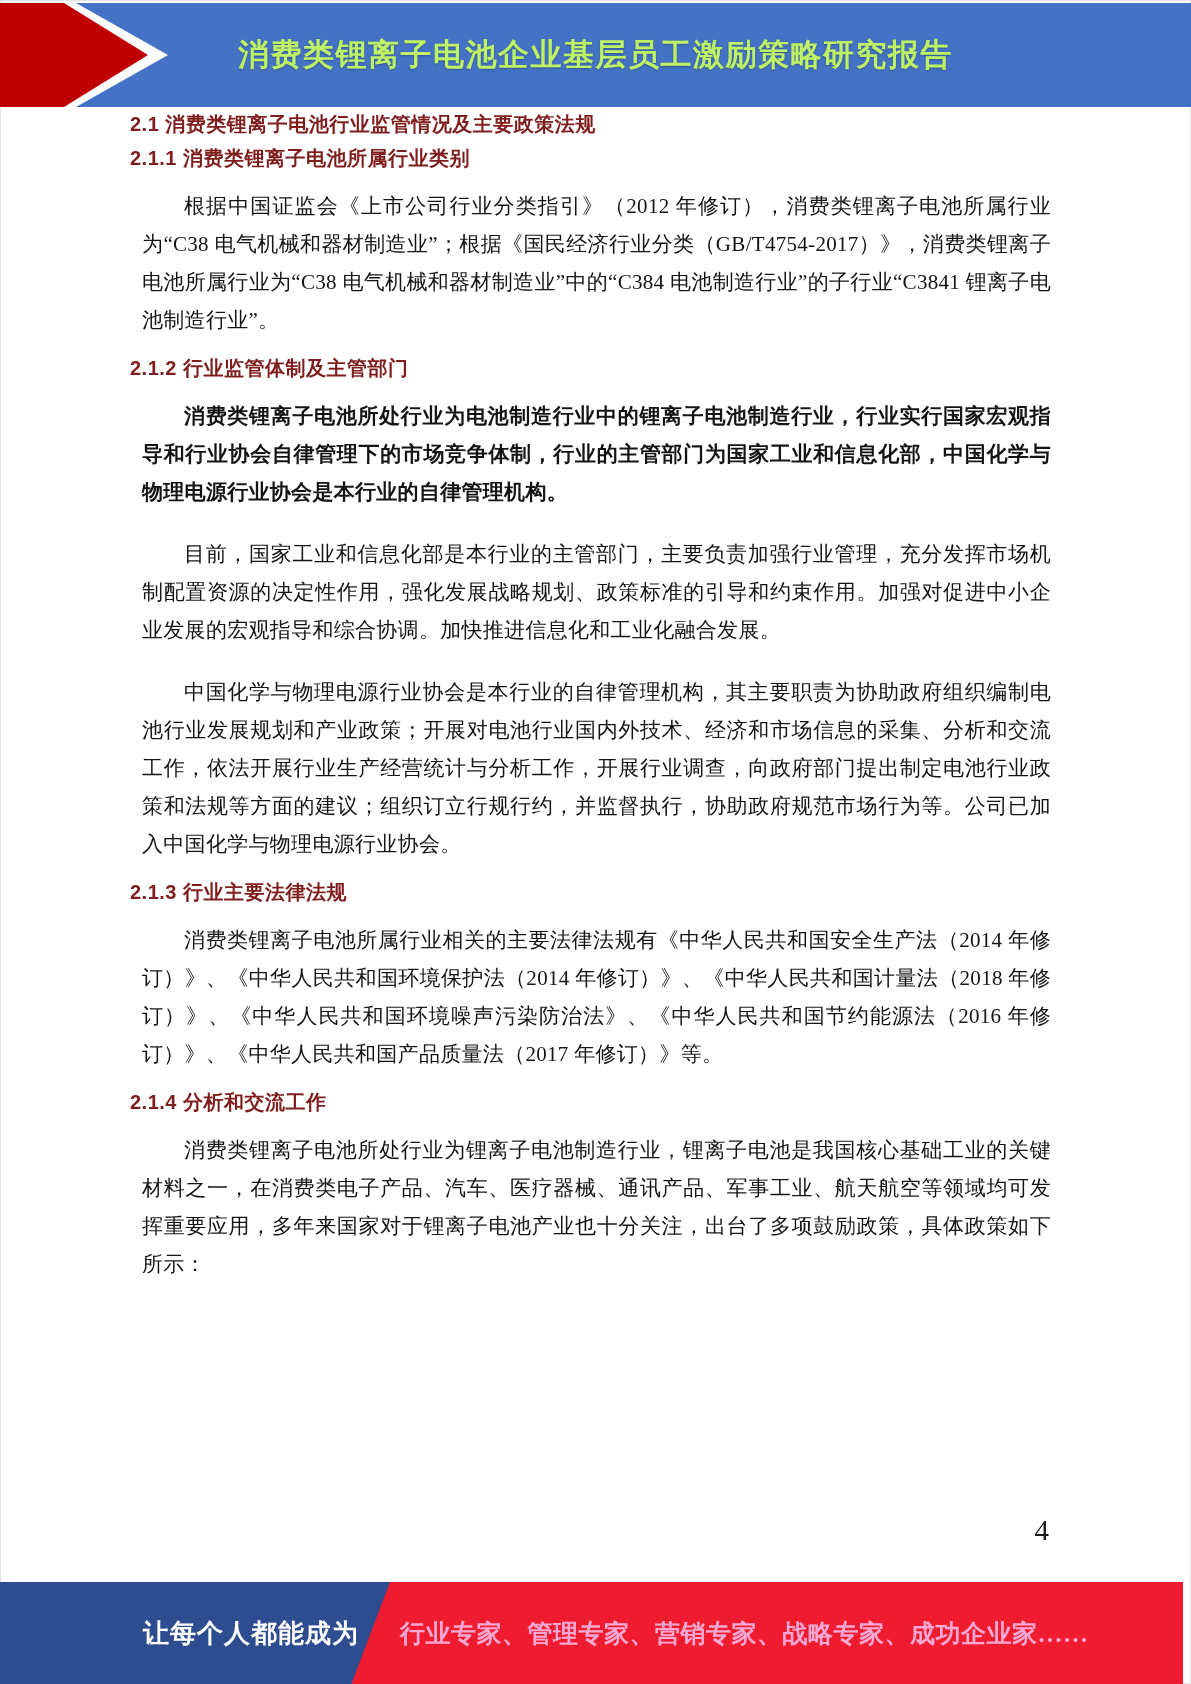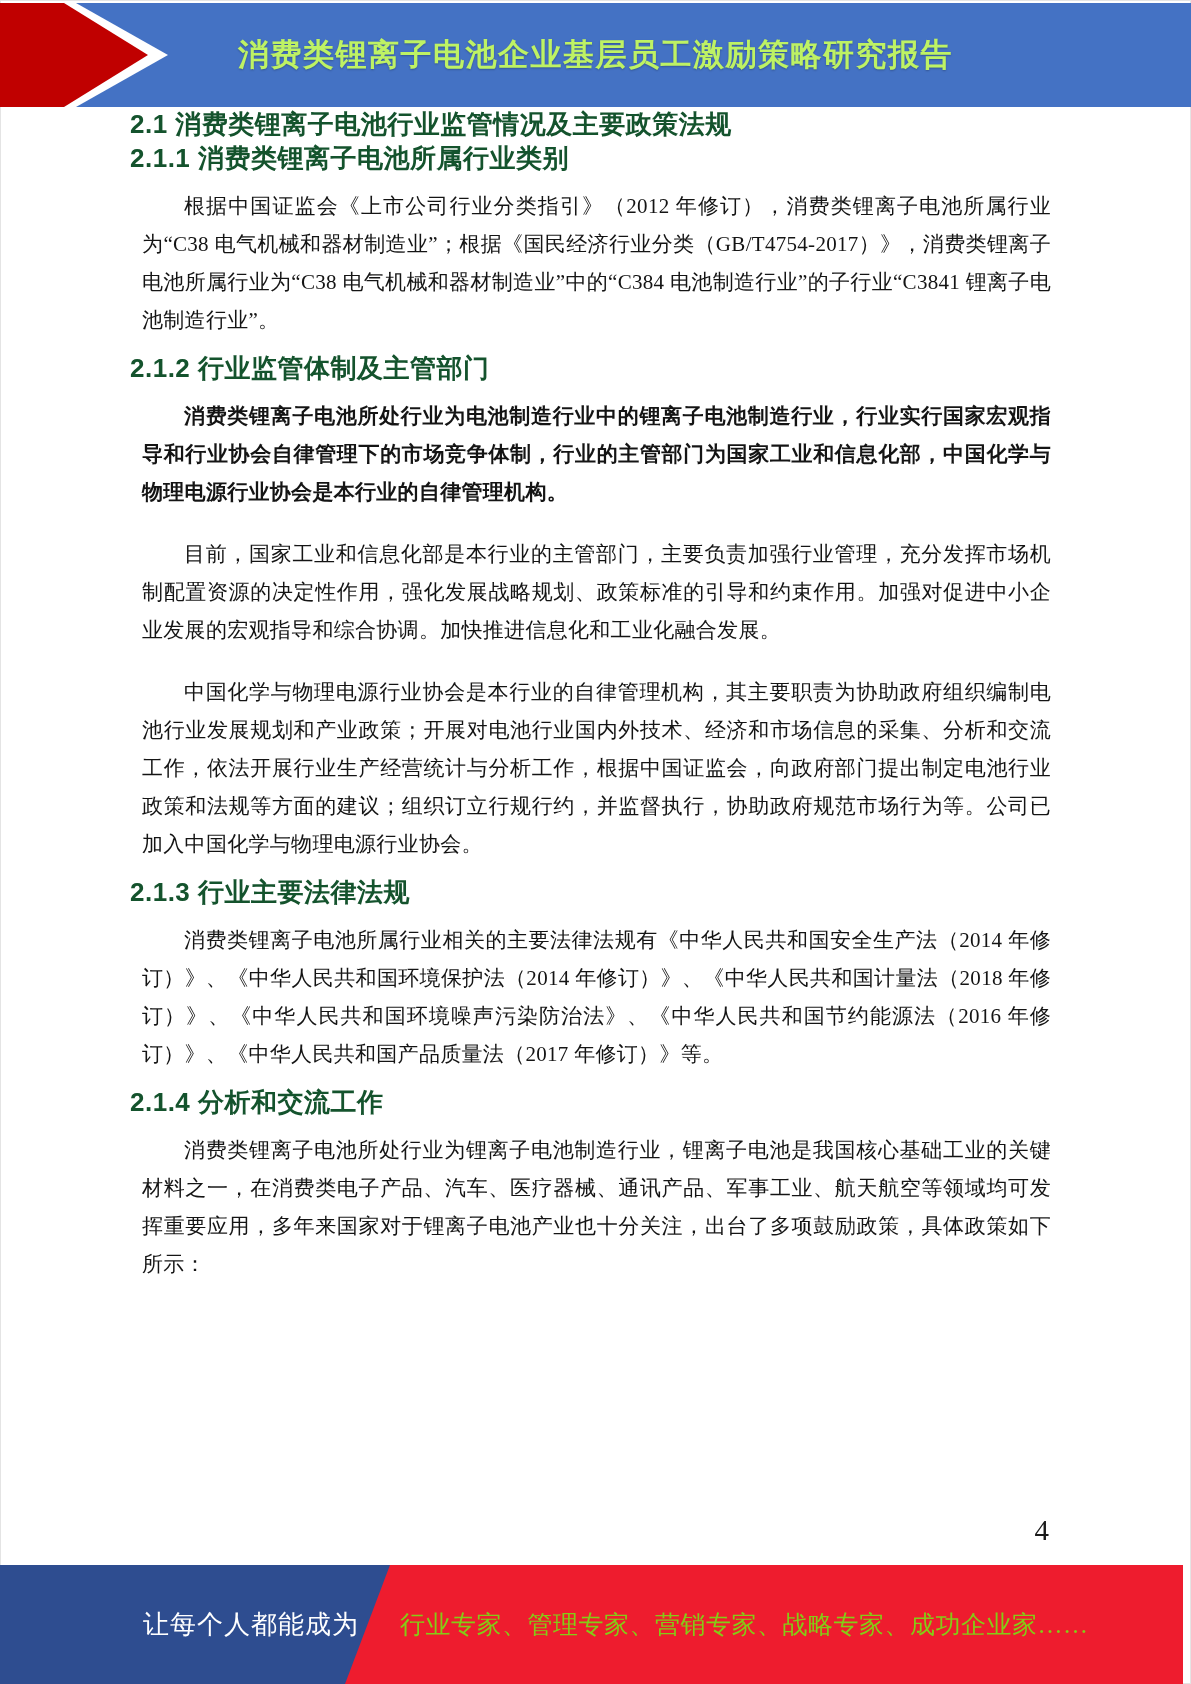--- a/index.html
+++ b/index.html
@@ -48,22 +48,22 @@
     top: 107px; left: 0; right: 0;
     bottom: 160px;
     padding: 0 128px 0 130px;
     display: flex;
     flex-direction: column;
     overflow: hidden;
   }
   .content h1, .content h2 {
     font-family: "Liberation Sans", "DejaVu Sans", sans-serif;
     font-weight: bold;
-    color: #14532d;
-    font-size: 26px;
+    color: #7f1d1d;
+    font-size: 20px;
     line-height: 34px;
     margin: 0;
     letter-spacing: 0.5px;
     white-space: nowrap;
   }
   .content p {
     margin: 12px;
     font-size: 21px;
     line-height: 38px;
     text-align: justify;
@@ -89,23 +89,24 @@
     left: 0; right: 142px;
     text-align: right;
     font-size: 29px;
     color: #1a1a1a;
   }
 
   
   .footer {
     position: absolute;
     left: 0; right: 8px; bottom: 0;
-    height: 119px;
+    height: 102px;
     background: #2e4d90;
     overflow: hidden;
+    font-weight: bold;
   }
   .footer-red {
     position: absolute;
     inset: 0;
     background: #ee1c2e;
     -webkit-clip-path: polygon(390px 0, 1191px 0, 1191px 119px, 345px 119px);
     clip-path: polygon(390px 0, 1191px 0, 1191px 119px, 345px 119px);
   }
   .footer-left {
     position: absolute;
@@ -115,21 +116,21 @@
     color: #ffffff;
     font-size: 26px;
     letter-spacing: 1px;
     white-space: nowrap;
   }
   .footer-right {
     position: absolute;
     left: 400px; top: 0; bottom: 0;
     display: flex;
     align-items: center;
-    color: #84cc16;
+    color: #f9a8d4;
     font-size: 25px;
     letter-spacing: 0.5px;
     white-space: nowrap;
   }
 </style>
 </head>
 <body>
 
 <div class="page">
 
@@ -141,21 +142,21 @@
     <div class="band-title">消费类锂离子电池企业基层员工激励策略研究报告</div>
   </header>
 
   <main class="content">
     <h1 class="s21">2.1 消费类锂离子电池行业监管情况及主要政策法规</h1>
     <h2 class="s211">2.1.1 消费类锂离子电池所属行业类别</h2>
     <p class="p211">根据中国证监会《上市公司行业分类指引》（2012 年修订），消费类锂离子电池所属行业为“C38 电气机械和器材制造业”；根据《国民经济行业分类（GB/T4754-2017）》，消费类锂离子电池所属行业为“C38 电气机械和器材制造业”中的“C384 电池制造行业”的子行业“C3841 锂离子电池制造行业”。</p>
     <h2 class="s212">2.1.2 行业监管体制及主管部门</h2>
     <p class="p212a">消费类锂离子电池所处行业为电池制造行业中的锂离子电池制造行业，行业实行国家宏观指导和行业协会自律管理下的市场竞争体制，行业的主管部门为国家工业和信息化部，中国化学与物理电源行业协会是本行业的自律管理机构。</p>
     <p class="p212b">目前，国家工业和信息化部是本行业的主管部门，主要负责加强行业管理，充分发挥市场机制配置资源的决定性作用，强化发展战略规划、政策标准的引导和约束作用。加强对促进中小企业发展的宏观指导和综合协调。加快推进信息化和工业化融合发展。</p>
-    <p class="p212c">中国化学与物理电源行业协会是本行业的自律管理机构，其主要职责为协助政府组织编制电池行业发展规划和产业政策；开展对电池行业国内外技术、经济和市场信息的采集、分析和交流工作，依法开展行业生产经营统计与分析工作，根据中国证监会，向政府部门提出制定电池行业政策和法规等方面的建议；组织订立行规行约，并监督执行，协助政府规范市场行为等。公司已加入中国化学与物理电源行业协会。</p>
+    <p class="p212c">中国化学与物理电源行业协会是本行业的自律管理机构，其主要职责为协助政府组织编制电池行业发展规划和产业政策；开展对电池行业国内外技术、经济和市场信息的采集、分析和交流工作，依法开展行业生产经营统计与分析工作，开展行业调查，向政府部门提出制定电池行业政策和法规等方面的建议；组织订立行规行约，并监督执行，协助政府规范市场行为等。公司已加入中国化学与物理电源行业协会。</p>
     <h2 class="s213">2.1.3 行业主要法律法规</h2>
     <p class="p213">消费类锂离子电池所属行业相关的主要法律法规有《中华人民共和国安全生产法（2014 年修订）》、《中华人民共和国环境保护法（2014 年修订）》、《中华人民共和国计量法（2018 年修订）》、《中华人民共和国环境噪声污染防治法》、《中华人民共和国节约能源法（2016 年修订）》、《中华人民共和国产品质量法（2017 年修订）》等。</p>
     <h2 class="s214">2.1.4 分析和交流工作</h2>
     <p class="p214">消费类锂离子电池所处行业为锂离子电池制造行业，锂离子电池是我国核心基础工业的关键材料之一，在消费类电子产品、汽车、医疗器械、通讯产品、军事工业、航天航空等领域均可发挥重要应用，多年来国家对于锂离子电池产业也十分关注，出台了多项鼓励政策，具体政策如下所示：</p>
   </main>
 
   <div class="page-number">4</div>
 
   <footer class="footer">
     <div class="footer-red"></div>

